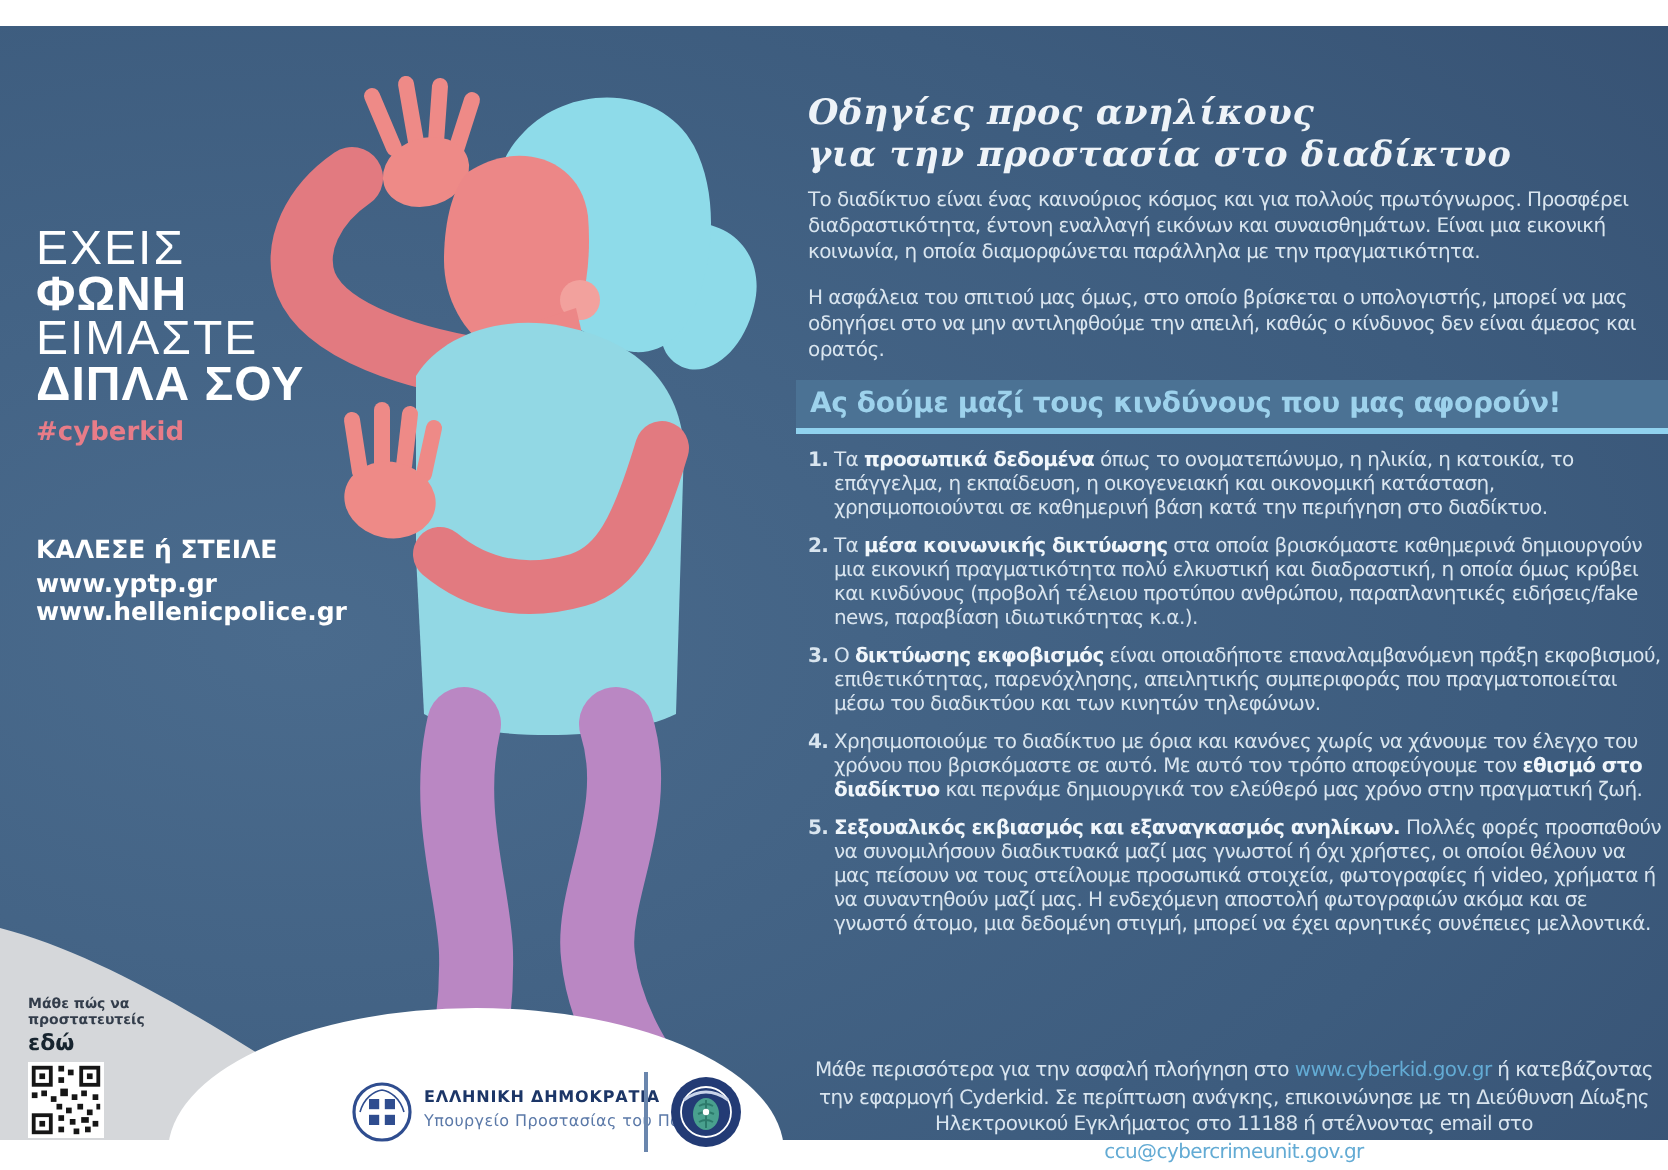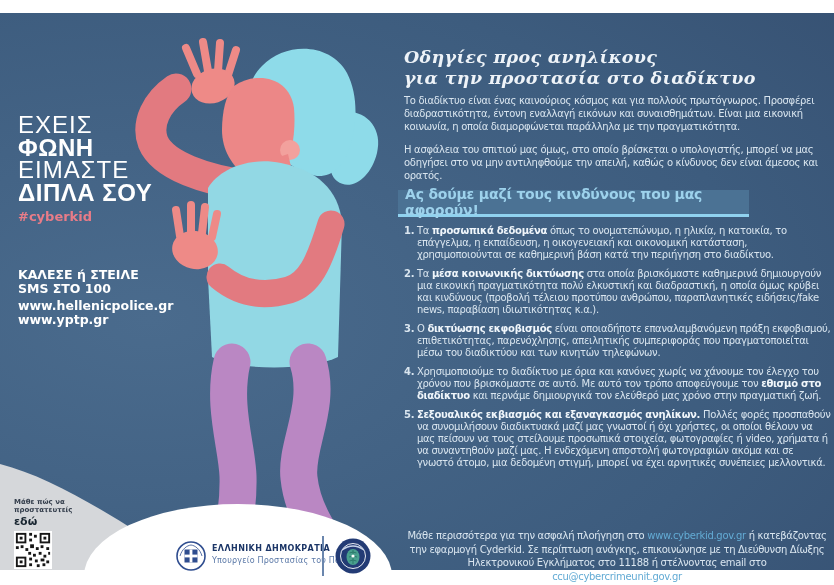--- a/index.html
+++ b/index.html
@@ -33,21 +33,21 @@
 
   
   .right-panel { position:absolute; left:398px; top:13px; width:436px; height:557px; z-index:4; }
   .r-title { position:absolute; left:6px; top:21px; color:#eef3f8;
              font-family:"DejaVu Serif", serif; font-style:italic; font-weight:700;
              font-size:17.5px; line-height:21px; letter-spacing:0.3px; }
   .r-intro { position:absolute; left:6px; top:69px; width:424px; color:#d9e5ef;
              font-size:10px; line-height:12.8px; letter-spacing:-0.3px; }
   .r-intro p + p { margin-top:11px; }
 
-  .band { position:absolute; left:0; top:164px; width:351px; height:27px;
+  .band { position:absolute; left:0; top:164px; width:436px; height:27px;
           background:#4b7294; border-bottom:3px solid #90d2ef;
           display:flex; align-items:center; }
   .band-text { padding-left:7px; color:#9dd2ec; font-size:14px; font-weight:600; letter-spacing:-0.2px; }
 
   .risk-list { position:absolute; left:6px; top:199px; width:428px; list-style:none;
                color:#d9e5ef; font-size:10px; line-height:12px; letter-spacing:-0.3px; }
   .risk-list li { display:flex; margin-bottom:7px; }
   .risk-num { width:13px; flex:0 0 13px; font-weight:700; }
   .risk-text b { font-weight:800; color:#f0f6fb; }
 
@@ -120,24 +120,23 @@
     <div class="headline">
       <div class="hl-light">ΕΧΕΙΣ</div>
       <div class="hl-bold">ΦΩΝΗ</div>
       <div class="hl-light">ΕΙΜΑΣΤΕ</div>
       <div class="hl-bold">ΔΙΠΛΑ ΣΟΥ</div>
       <div class="hashtag">#cyberkid</div>
     </div>
 
     <div class="contact">
       <div>ΚΑΛΕΣΕ ή ΣΤΕΙΛΕ</div>
-      <div>SMS ΣΤΟ 100</div>
       <div class="sites">
+        <a href="#">www.yptp.gr</a>
         <a href="#">www.hellenicpolice.gr</a>
-        <a href="#">www.yptp.gr</a>
       </div>
     </div>
 
     <div class="right-panel">
       <div class="r-title">
         <div>Οδηγίες προς ανηλίκους</div>
         <div>για την προστασία στο διαδίκτυο</div>
       </div>
 
       <div class="r-intro">

